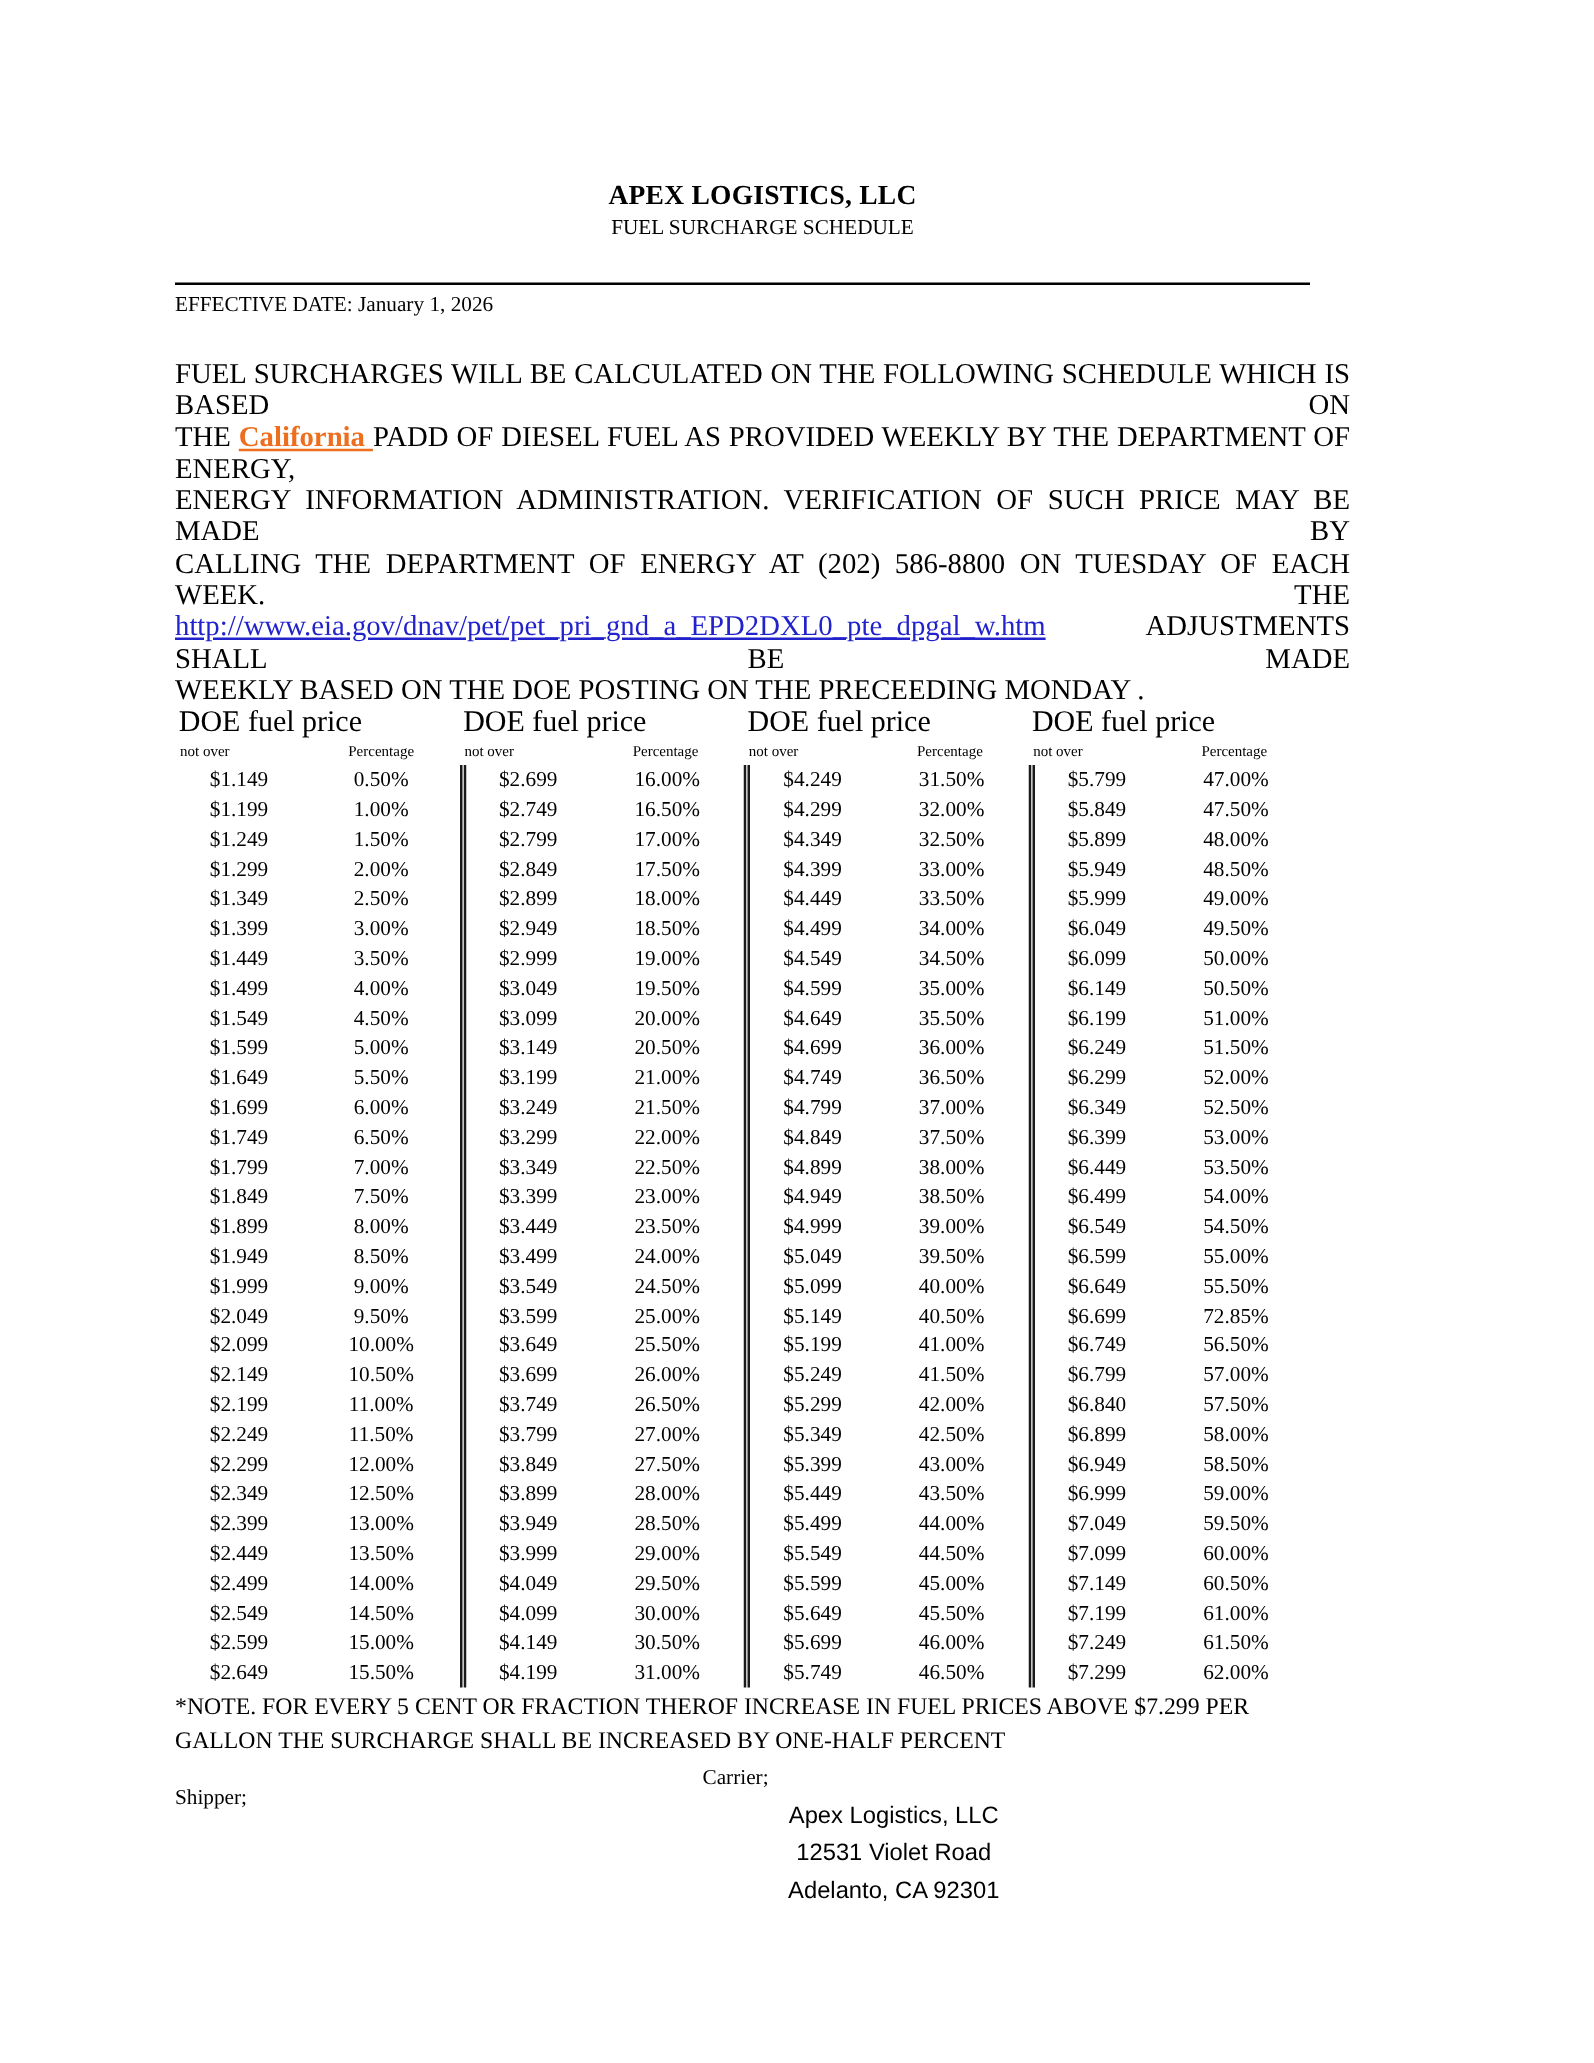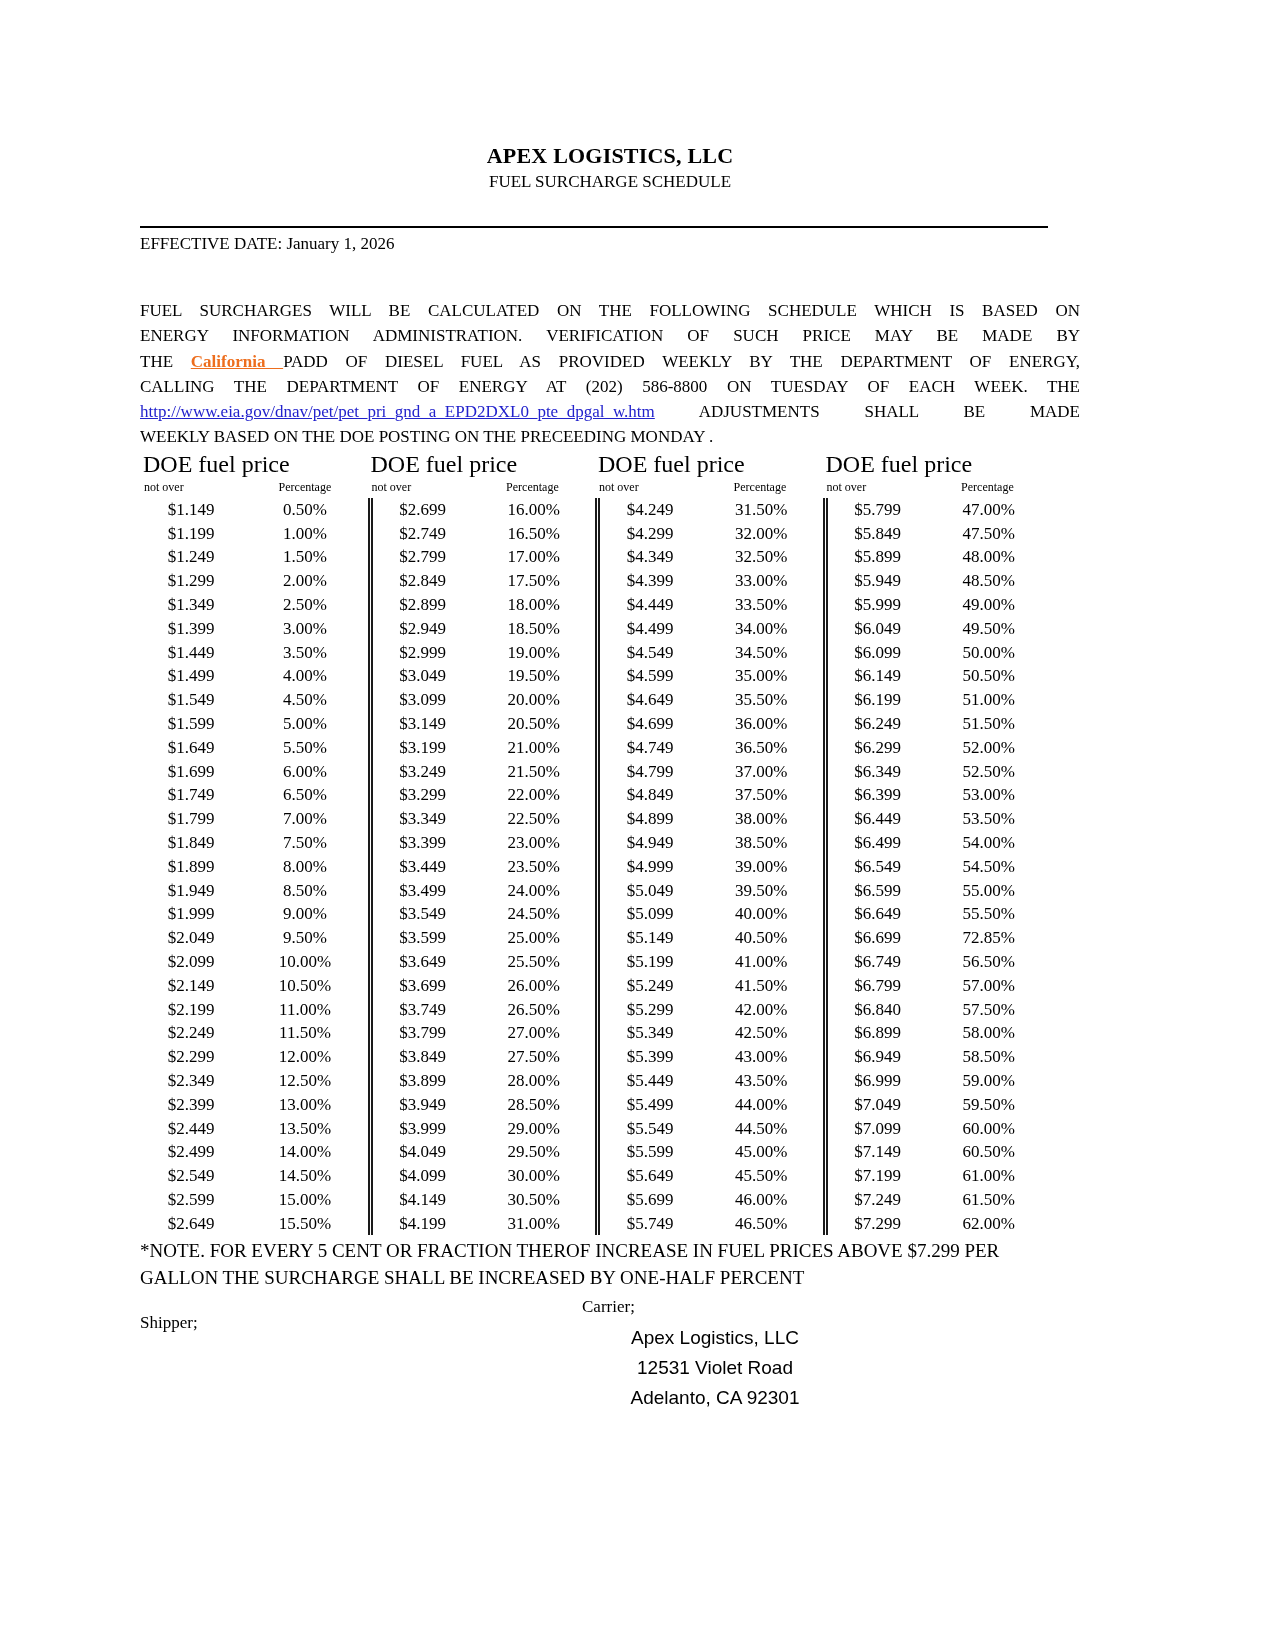--- a/index.html
+++ b/index.html
@@ -15,21 +15,21 @@
   }
   .content { padding: 143px 0 0 140px; width: 940px; }
 
   .doc-title   { text-align:center; font-size:22px; font-weight:bold; margin:0; line-height:26px; letter-spacing:0.2px; }
   .doc-subtitle{ text-align:center; font-size:17px; font-weight:normal; margin:2px 0 0 0; line-height:21px; }
 
   .rule { border:none; border-top:2px solid #000; width:908px; margin:34px 0 0 0; }
 
   .effective { font-size:17px; margin-top:5px; line-height:22px; }
 
-  .para { margin-top:43px; font-size:17px; line-height:25.3px; width:940px; }
+  .para { margin-top:31px; font-size:23px; line-height:25.3px; width:940px; }
   .jline { text-align: justify; text-align-last: justify; }
   .jline-last { text-align: left; }
   .link-orange { color:#ED6E1E; font-weight:bold; text-decoration:underline; text-decoration-color:#ED6E1E; cursor:pointer; }
   .link-blue   { color:#2222CC; text-decoration:underline; cursor:pointer; word-break:break-all; }
 
   .fuel-table { display:flex; width:910px; margin-top:2px; }
   .tgroup { flex:1 1 0; min-width:0; }
   .gtitle { font-size:24px; line-height:25px; padding-left:3px; }
   .ghead  { display:flex; font-size:12px; line-height:21px; }
   .ghead .h-price { width:45%; text-align:left; padding-left:4px; box-sizing:border-box; }
@@ -37,43 +37,43 @@
   .rows { font-size:17px; }
   .tgroup.sep .rows { border-left:5px double #1a1a1a; }
   .trow { display:flex; line-height:23.8px; }
   .trow .price { width:45%; text-align:center; }
   .trow .pct   { width:55%; text-align:center; }
 
   .note { margin-top:2px; font-size:19px; line-height:27px; width:908px; }
 
   .sig-row { position:relative; margin-top:6px; height:22px; font-size:17px; }
   .sig-shipper { position:absolute; left:0; top:16px; }
-  .sig-carrier { position:absolute; left:422px; top:0;margin-left:20px; }
+  .sig-carrier { position:absolute; left:422px; top:0; }
 
   .address { margin:4px 0 0 420px; width:310px; text-align:center;
              font-family:"Liberation Sans","DejaVu Sans",sans-serif;
              font-size:19px; line-height:30px; }
 </style>
 </head>
 <body>
 
 <div class="page">
   <div class="content">
 
     <div class="doc-title">APEX LOGISTICS, LLC</div>
     <div class="doc-subtitle">FUEL SURCHARGE SCHEDULE</div>
 
     <hr class="rule">
 
     <div class="effective">EFFECTIVE DATE: January 1, 2026</div>
 
     <div class="para">
       <div class="jline">FUEL SURCHARGES WILL BE CALCULATED ON THE FOLLOWING SCHEDULE WHICH IS BASED ON</div>
+      <div class="jline"><span>THE </span><a class="link-orange">California </a><span>PADD OF DIESEL FUEL AS PROVIDED WEEKLY BY THE DEPARTMENT OF ENERGY,</span></div>
       <div class="jline">ENERGY INFORMATION ADMINISTRATION. VERIFICATION OF SUCH PRICE MAY BE MADE BY</div>
-      <div class="jline"><span>THE </span><a class="link-orange">California </a><span>PADD OF DIESEL FUEL AS PROVIDED WEEKLY BY THE DEPARTMENT OF ENERGY,</span></div>
       <div class="jline">CALLING THE DEPARTMENT OF ENERGY AT (202) 586-8800 ON TUESDAY OF EACH WEEK. THE</div>
       <div class="jline"><a class="link-blue">http://www.eia.gov/dnav/pet/pet_pri_gnd_a_EPD2DXL0_pte_dpgal_w.htm</a><span> ADJUSTMENTS SHALL BE MADE</span></div>
       <div class="jline-last">WEEKLY BASED ON THE DOE POSTING ON THE PRECEEDING MONDAY .</div>
     </div>
 
     <div class="fuel-table">
       <div class="tgroup">
         <div class="gtitle">DOE fuel price</div>
         <div class="ghead">
           <span class="h-price">not over</span>

